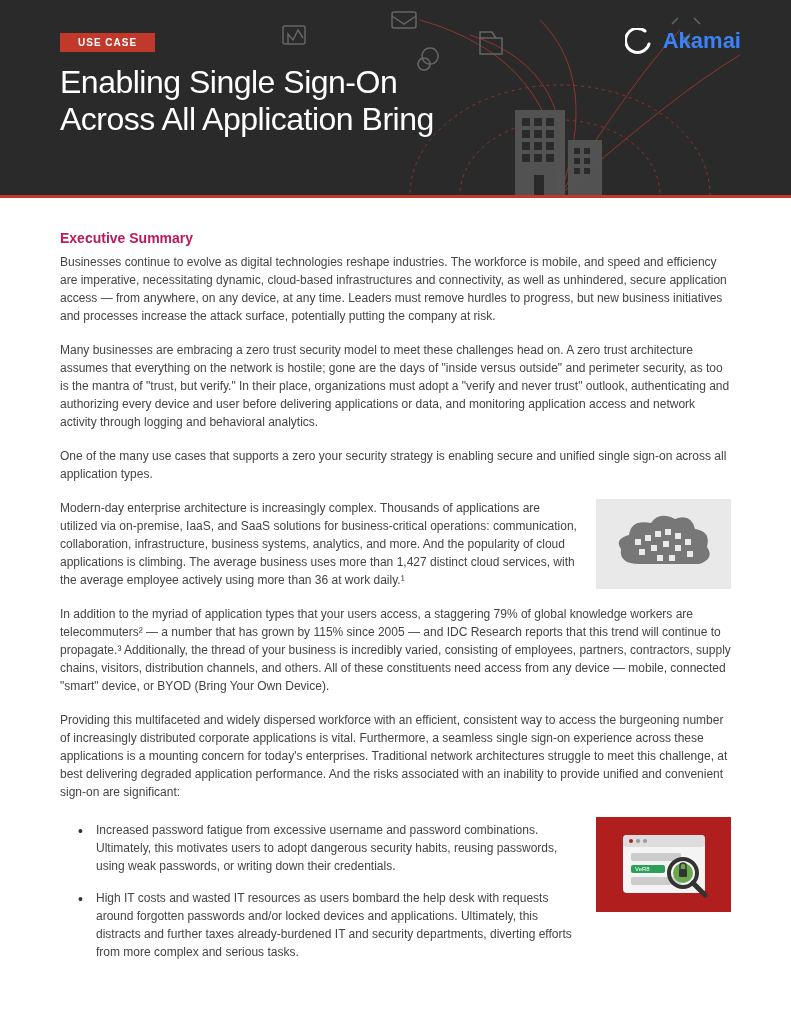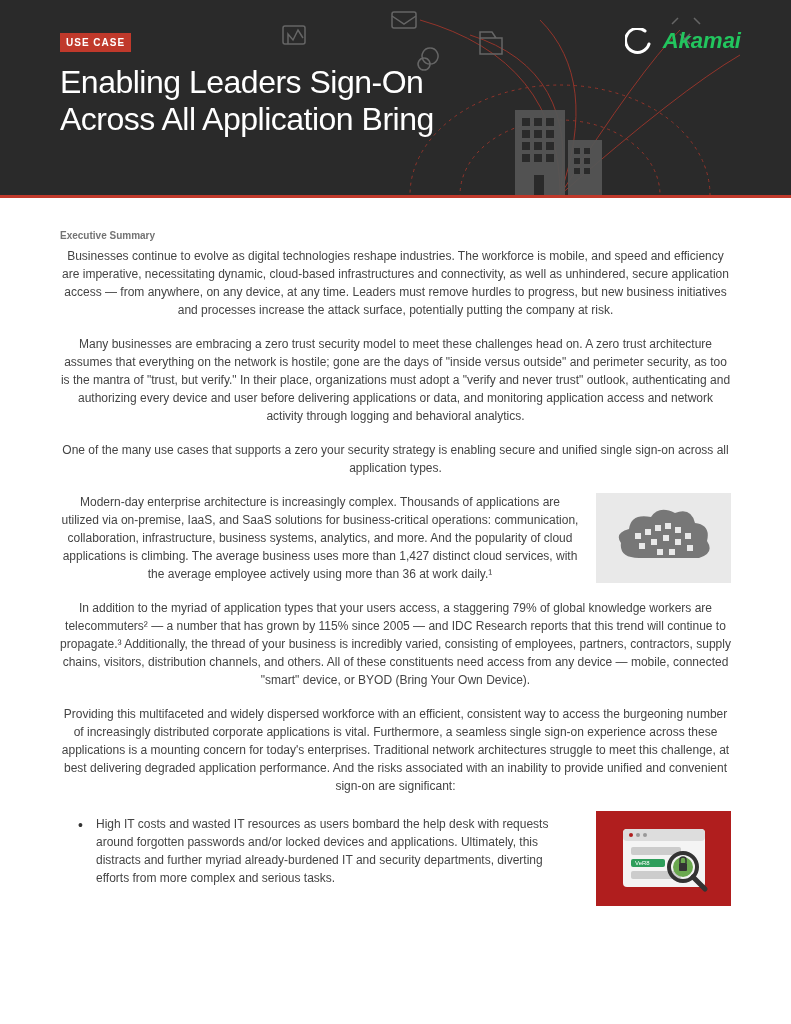--- a/index.html
+++ b/index.html
@@ -26,21 +26,21 @@
     top: 0; right: 0; bottom: 0; left: 0;
     pointer-events: none;
   }
   .badge {
     display: inline-block;
     background: #c0392b;
     color: #fff;
     font-size: 10px;
     font-weight: bold;
     letter-spacing: 1px;
-    padding: 4px 6px;
+    padding: 4px 18px;
     margin-bottom: 12px;
     position: relative;
     z-index: 2;
   }
   .title {
     color: #fff;
     font-size: 32px;
     font-weight: 300;
     line-height: 1.15;
     position: relative;
@@ -49,45 +49,43 @@
   }
   .logo {
     position: absolute;
     top: 28px;
     right: 50px;
     z-index: 3;
     display: flex;
     align-items: center;
   }
   .logo-text {
-    color: #22c55e;
+    color: #3b82f6;
     font-size: 22px;
-    font-style: italic;
     font-weight: bold;
     margin-left: 12px;
   }
   .red-bar {
     height: 3px;
     background: #c0392b;
   }
   .content {
     padding: 30px 60px 40px 60px;
     color: #444;
     font-size: 12px;
     line-height: 1.5;
   }
   .section-head {
     font-weight: bold;
-    color: #737373;
+    color: #be185d;
     margin-bottom: 4px;
-    font-size: 10px;
+    font-size: 14px;
   }
   .para {
     margin-bottom: 16px;
-    text-align: center;
   }
   .float-right-img {
     float: right;
     margin-left: 16px;
     margin-bottom: 8px;
     background: #e0e0e0;
   }
   .cloud-img {
     width: 135px;
     height: 90px;
@@ -185,21 +183,21 @@
 
     <div class="logo">
       <svg width="26" height="26" viewBox="0 0 26 26">
         <path d="M 20 3 A 12 12 0 1 0 24 16" stroke="#fff" stroke-width="3" fill="none" stroke-linecap="round"></path>
       </svg>
       <span class="logo-text">Akamai</span>
     </div>
 
     <div class="badge">USE CASE</div>
     <h1 class="title">
-      <span>Enabling Leaders Sign-On</span><br>
+      <span>Enabling Single Sign-On</span><br>
       <span>Across All Application Bring</span>
     </h1>
   </div>
 
   <div class="red-bar"></div>
 
   <div class="content">
 
     <div class="section-head">Executive Summary</div>
     <p class="para">Businesses continue to evolve as digital technologies reshape industries. The workforce is mobile, and speed and efficiency are imperative, necessitating dynamic, cloud-based infrastructures and connectivity, as well as unhindered, secure application access — from anywhere, on any device, at any time. Leaders must remove hurdles to progress, but new business initiatives and processes increase the attack surface, potentially putting the company at risk.</p>
@@ -229,21 +227,22 @@
       </div>
       <p class="para">Modern-day enterprise architecture is increasingly complex. Thousands of applications are utilized via on-premise, IaaS, and SaaS solutions for business-critical operations: communication, collaboration, infrastructure, business systems, analytics, and more. And the popularity of cloud applications is climbing. The average business uses more than 1,427 distinct cloud services, with the average employee actively using more than 36 at work daily.¹</p>
     </div>
 
     <p class="para">In addition to the myriad of application types that your users access, a staggering 79% of global knowledge workers are telecommuters² — a number that has grown by 115% since 2005 — and IDC Research reports that this trend will continue to propagate.³ Additionally, the thread of your business is incredibly varied, consisting of employees, partners, contractors, supply chains, visitors, distribution channels, and others. All of these constituents need access from any device — mobile, connected "smart" device, or BYOD (Bring Your Own Device).</p>
     <p class="para">Providing this multifaceted and widely dispersed workforce with an efficient, consistent way to access the burgeoning number of increasingly distributed corporate applications is vital. Furthermore, a seamless single sign-on experience across these applications is a mounting concern for today's enterprises. Traditional network architectures struggle to meet this challenge, at best delivering degraded application performance. And the risks associated with an inability to provide unified and convenient sign-on are significant:</p>
 
     <div class="bullet-block">
       <div class="bullet-text">
         <ul class="bullets">
-          <li>High IT costs and wasted IT resources as users bombard the help desk with requests around forgotten passwords and/or locked devices and applications. Ultimately, this distracts and further myriad already-burdened IT and security departments, diverting efforts from more complex and serious tasks.</li>
+          <li>Increased password fatigue from excessive username and password combinations. Ultimately, this motivates users to adopt dangerous security habits, reusing passwords, using weak passwords, or writing down their credentials.</li>
+          <li>High IT costs and wasted IT resources as users bombard the help desk with requests around forgotten passwords and/or locked devices and applications. Ultimately, this distracts and further taxes already-burdened IT and security departments, diverting efforts from more complex and serious tasks.</li>
         </ul>
       </div>
       <div class="pw-img" aria-label="password-security-browser">
         <svg width="110" height="80" viewBox="0 0 110 80">
           <rect x="14" y="10" width="82" height="58" rx="4" fill="#f4f4f4"></rect>
           <rect x="14" y="10" width="82" height="12" rx="4" fill="#ddd"></rect>
           <circle cx="22" cy="16" r="2" fill="#b01e1e"></circle>
             <circle cx="29" cy="16" r="2" fill="#999"></circle>
             <circle cx="36" cy="16" r="2" fill="#999"></circle>
           <rect x="22" y="28" width="50" height="8" rx="2" fill="#ccc"></rect>

